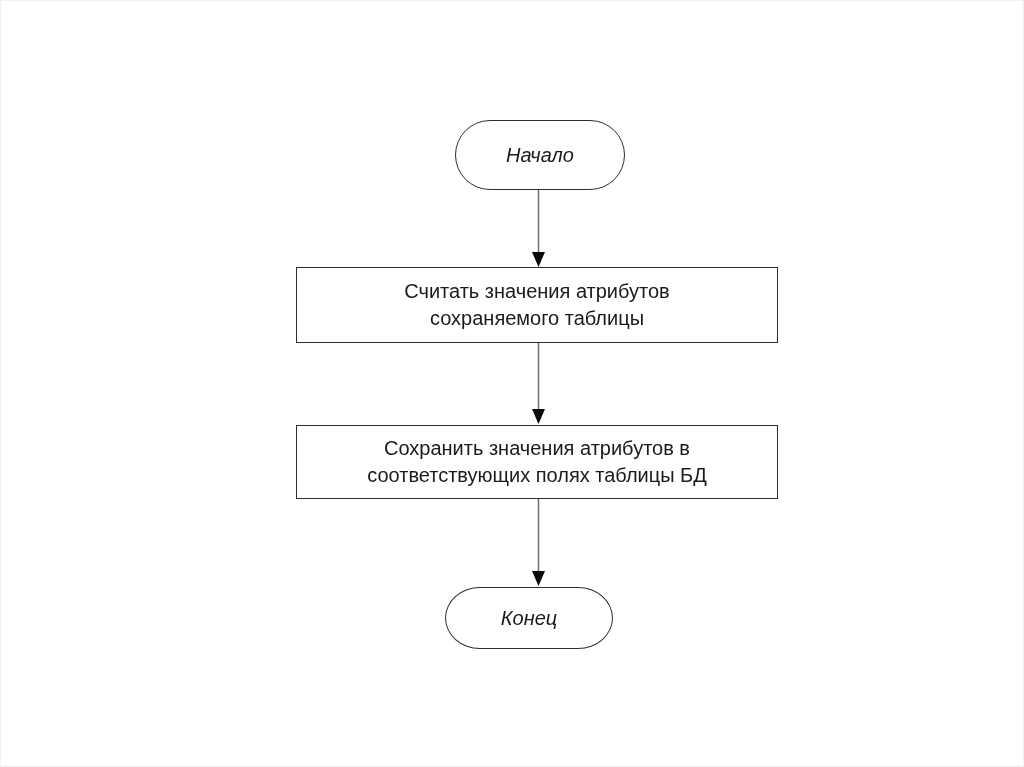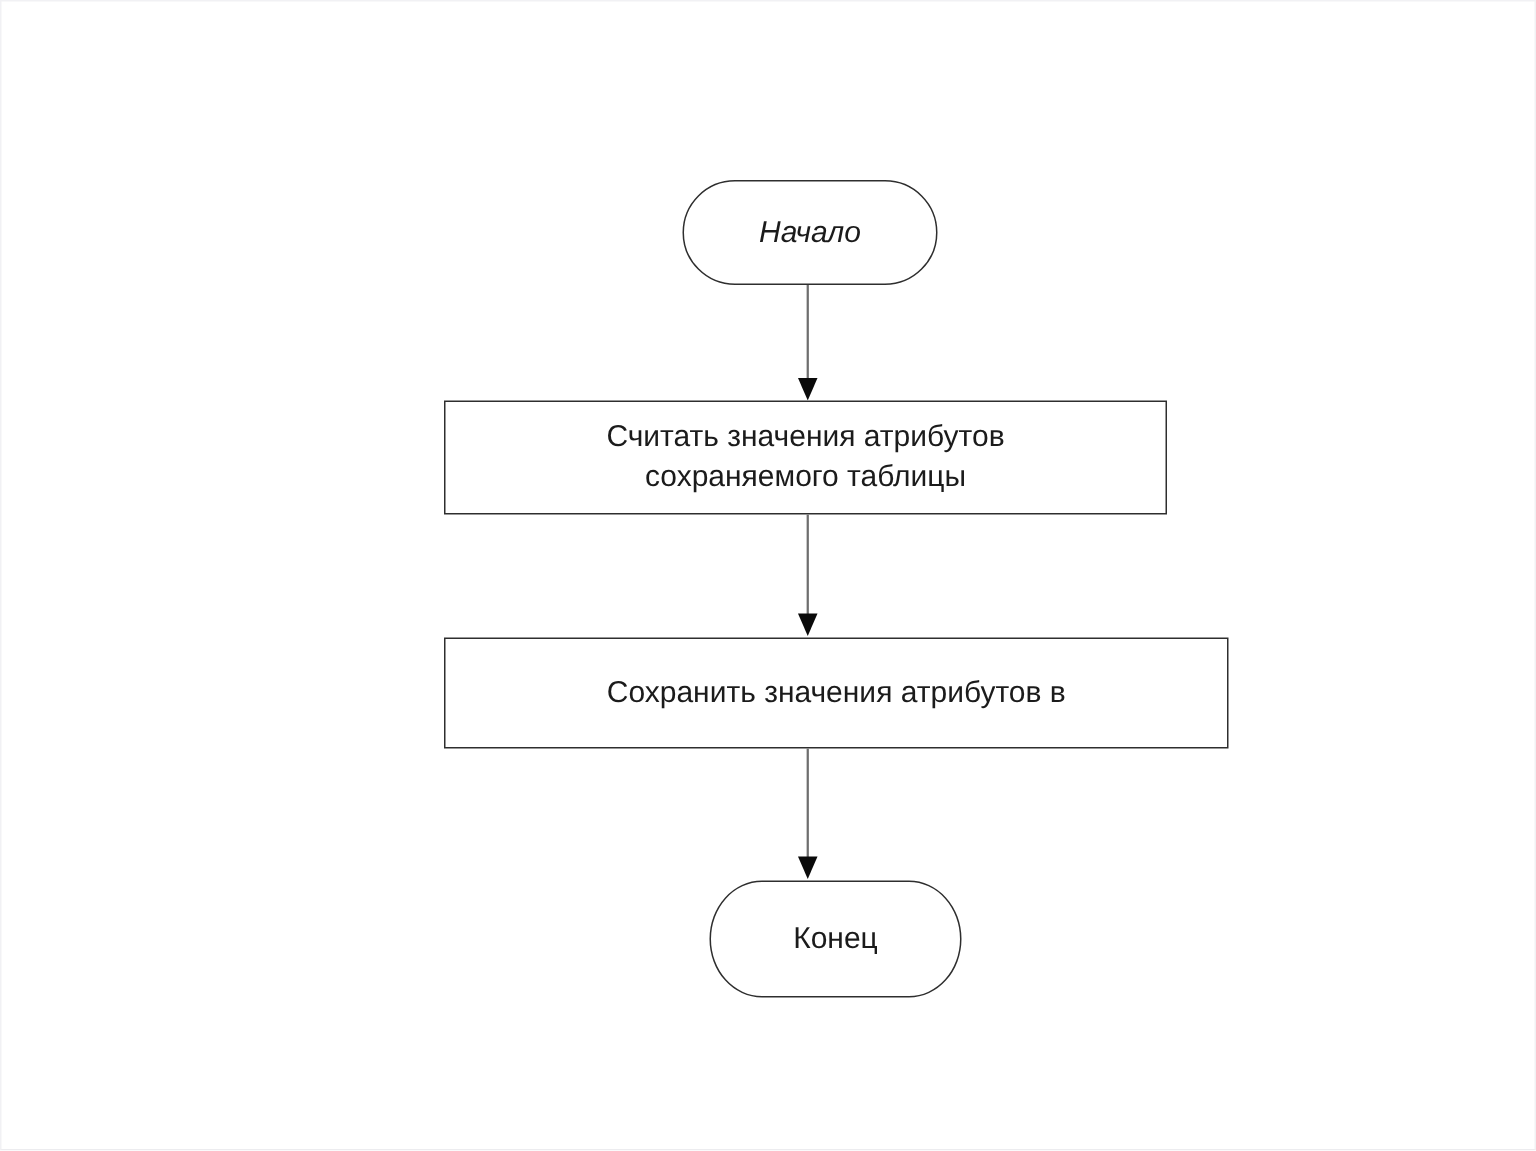--- a/index.html
+++ b/index.html
@@ -39,25 +39,25 @@
   #node-start {
     left: 454px; top: 119px;
     width: 170px; height: 70px; font-style: italic;
   }
   #node-read {
     left: 295px; top: 266px;
     width: 482px; height: 76px;
   }
   #node-save {
     left: 295px; top: 424px;
-    width: 523px; height: 74px;
+    width: 482px; height: 74px;
   }
   #node-end {
-    left: 472px; top: 586px;
-    width: 168px; height: 78px;
+    left: 444px; top: 586px;
+    width: 168px; height: 62px; font-style: italic;
   }
   svg.connectors {
     position: absolute;
     left: 0; top: 0;
     width: 1024px;
     height: 767px;
     pointer-events: none;
   }
 </style>
 </head>
@@ -84,19 +84,20 @@
     <span>Начало</span>
   </div>
 
   <div id="node-read" class="node process">
     <span>Считать значения атрибутов</span>
     <span>сохраняемого таблицы</span>
   </div>
 
   <div id="node-save" class="node process">
     <span>Сохранить значения атрибутов в</span>
+    <span>соответствующих полях таблицы БД</span>
   </div>
 
   <div id="node-end" class="node terminator">
     <span>Конец</span>
   </div>
 
 </div>
 
 </body></html>

